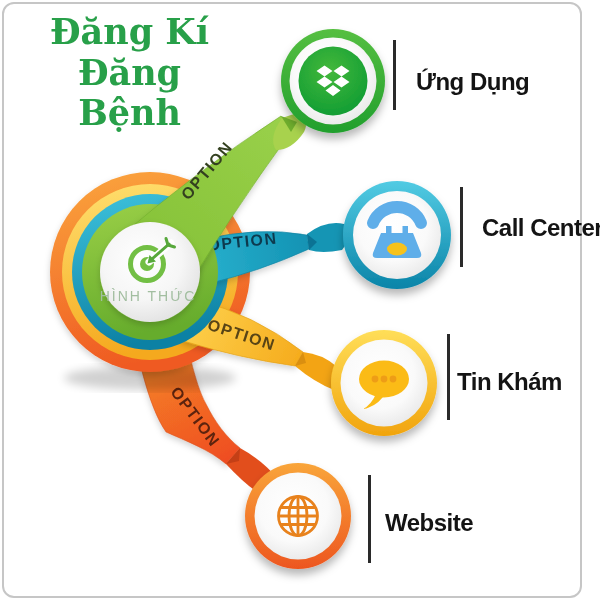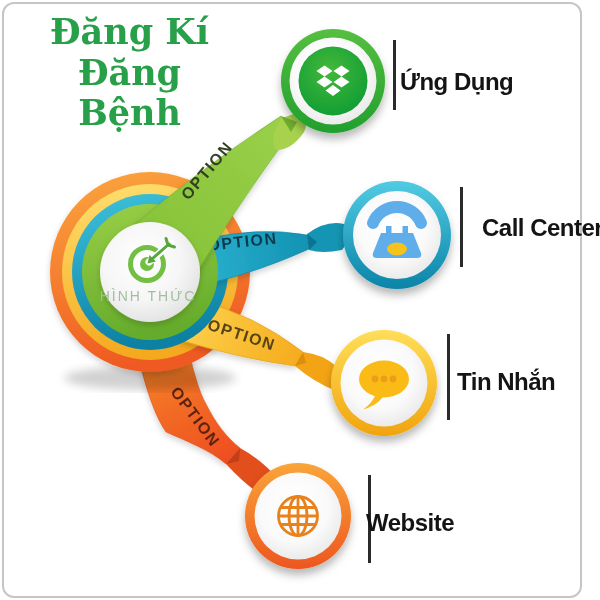--- a/index.html
+++ b/index.html
@@ -196,23 +196,23 @@
         <ellipse cx="0" cy="0" rx="9" ry="19.5"></ellipse>
         <line x1="0" y1="-19.5" x2="0" y2="19.5"></line>
         <line x1="-19.5" y1="0" x2="19.5" y2="0"></line>
         <line x1="-17.3" y1="-8.5" x2="17.3" y2="-8.5"></line>
         <line x1="-17.3" y1="8.5" x2="17.3" y2="8.5"></line>
       </g>
     </g>
   </svg>
 
   <div class="sep" style="left:393px;top:40px;height:70px;"></div>
-  <div class="node-label" style="left:400px;top:82px;text-align:center;">Ứng Dụng</div>
+  <div class="node-label" style="left:416px;top:82px;text-align:center;">Ứng Dụng</div>
 
   <div class="sep" style="left:460px;top:187px;height:80px;"></div>
   <div class="node-label" style="left:469px;top:228px;margin-left:13px;">Call Center</div>
 
   <div class="sep" style="left:447px;top:334px;height:86px;"></div>
-  <div class="node-label" style="left:457px;top:382px;">Tin Nhắn</div>
+  <div class="node-label" style="left:457px;top:382px;">Tin Khám</div>
 
   <div class="sep" style="left:368px;top:475px;height:88px;"></div>
-  <div class="node-label" style="left:366px;top:523px;">Website</div>
+  <div class="node-label" style="left:385px;top:523px;">Website</div>
 </div>
 
 </body></html>

